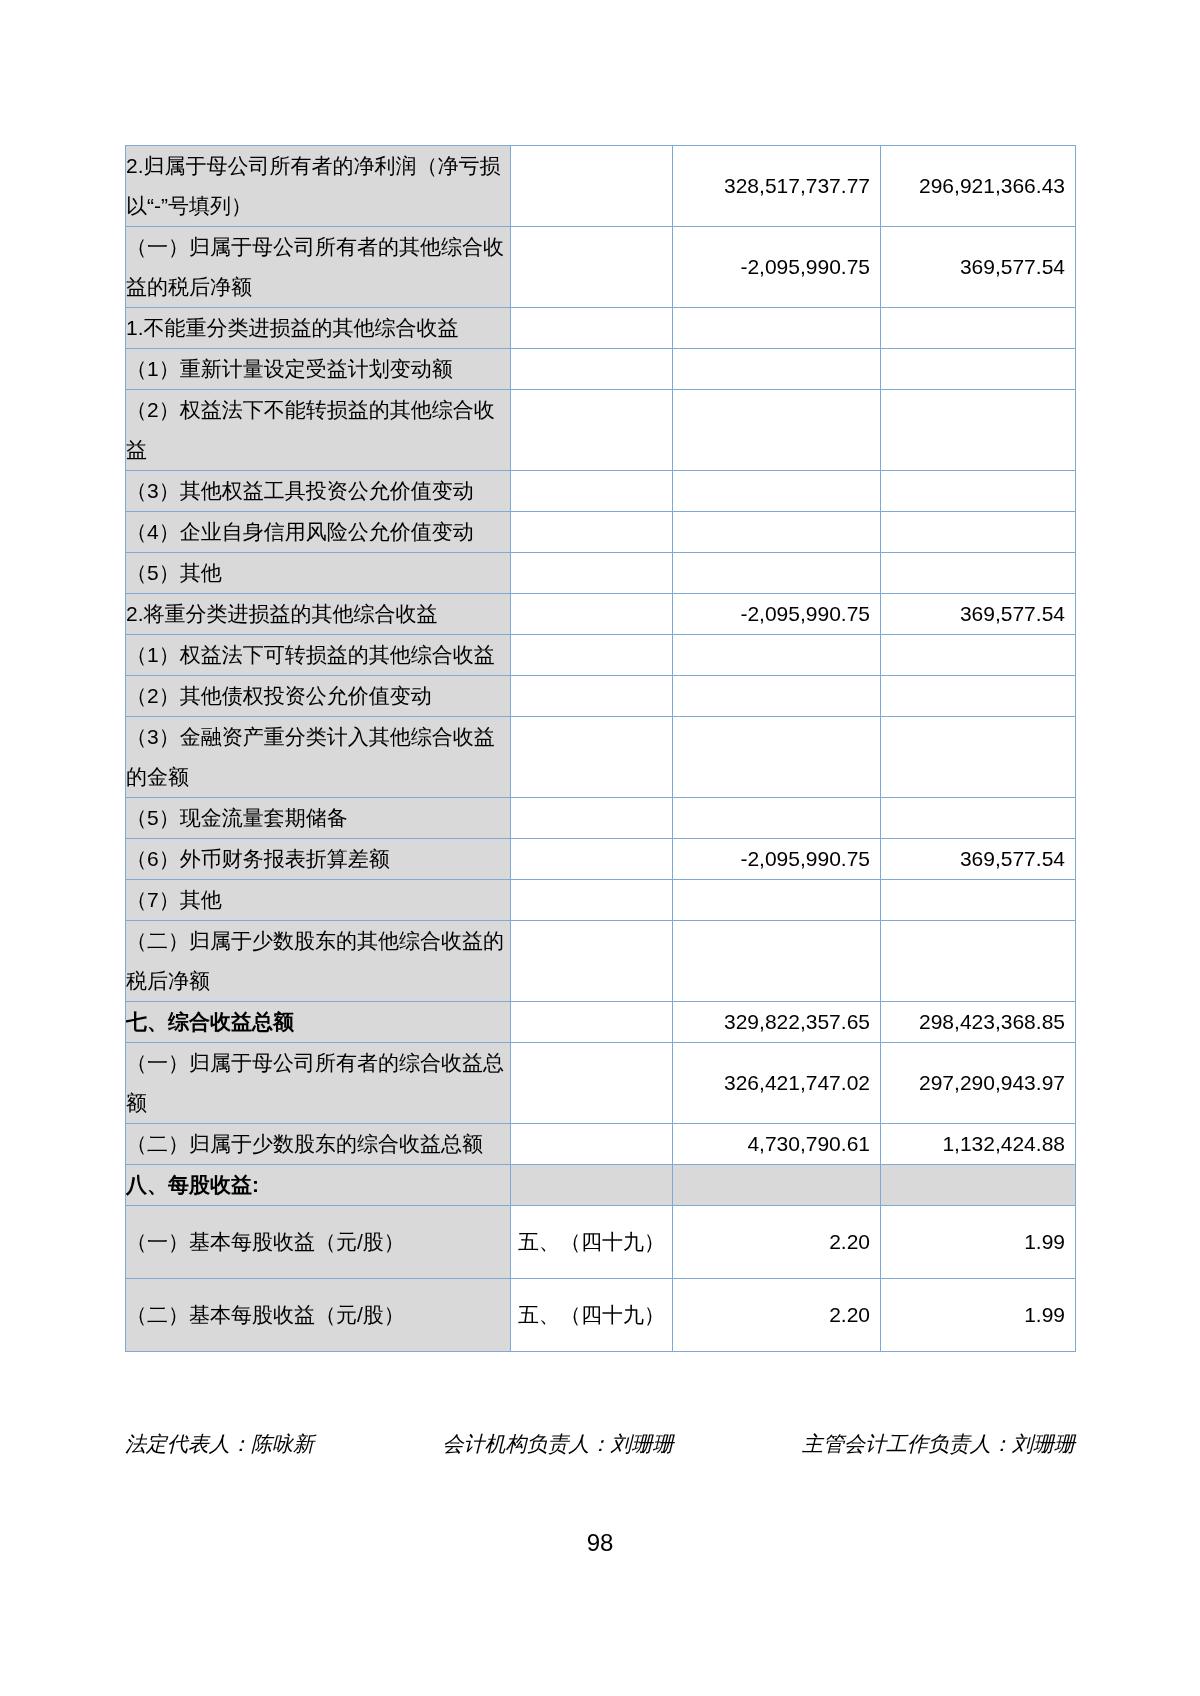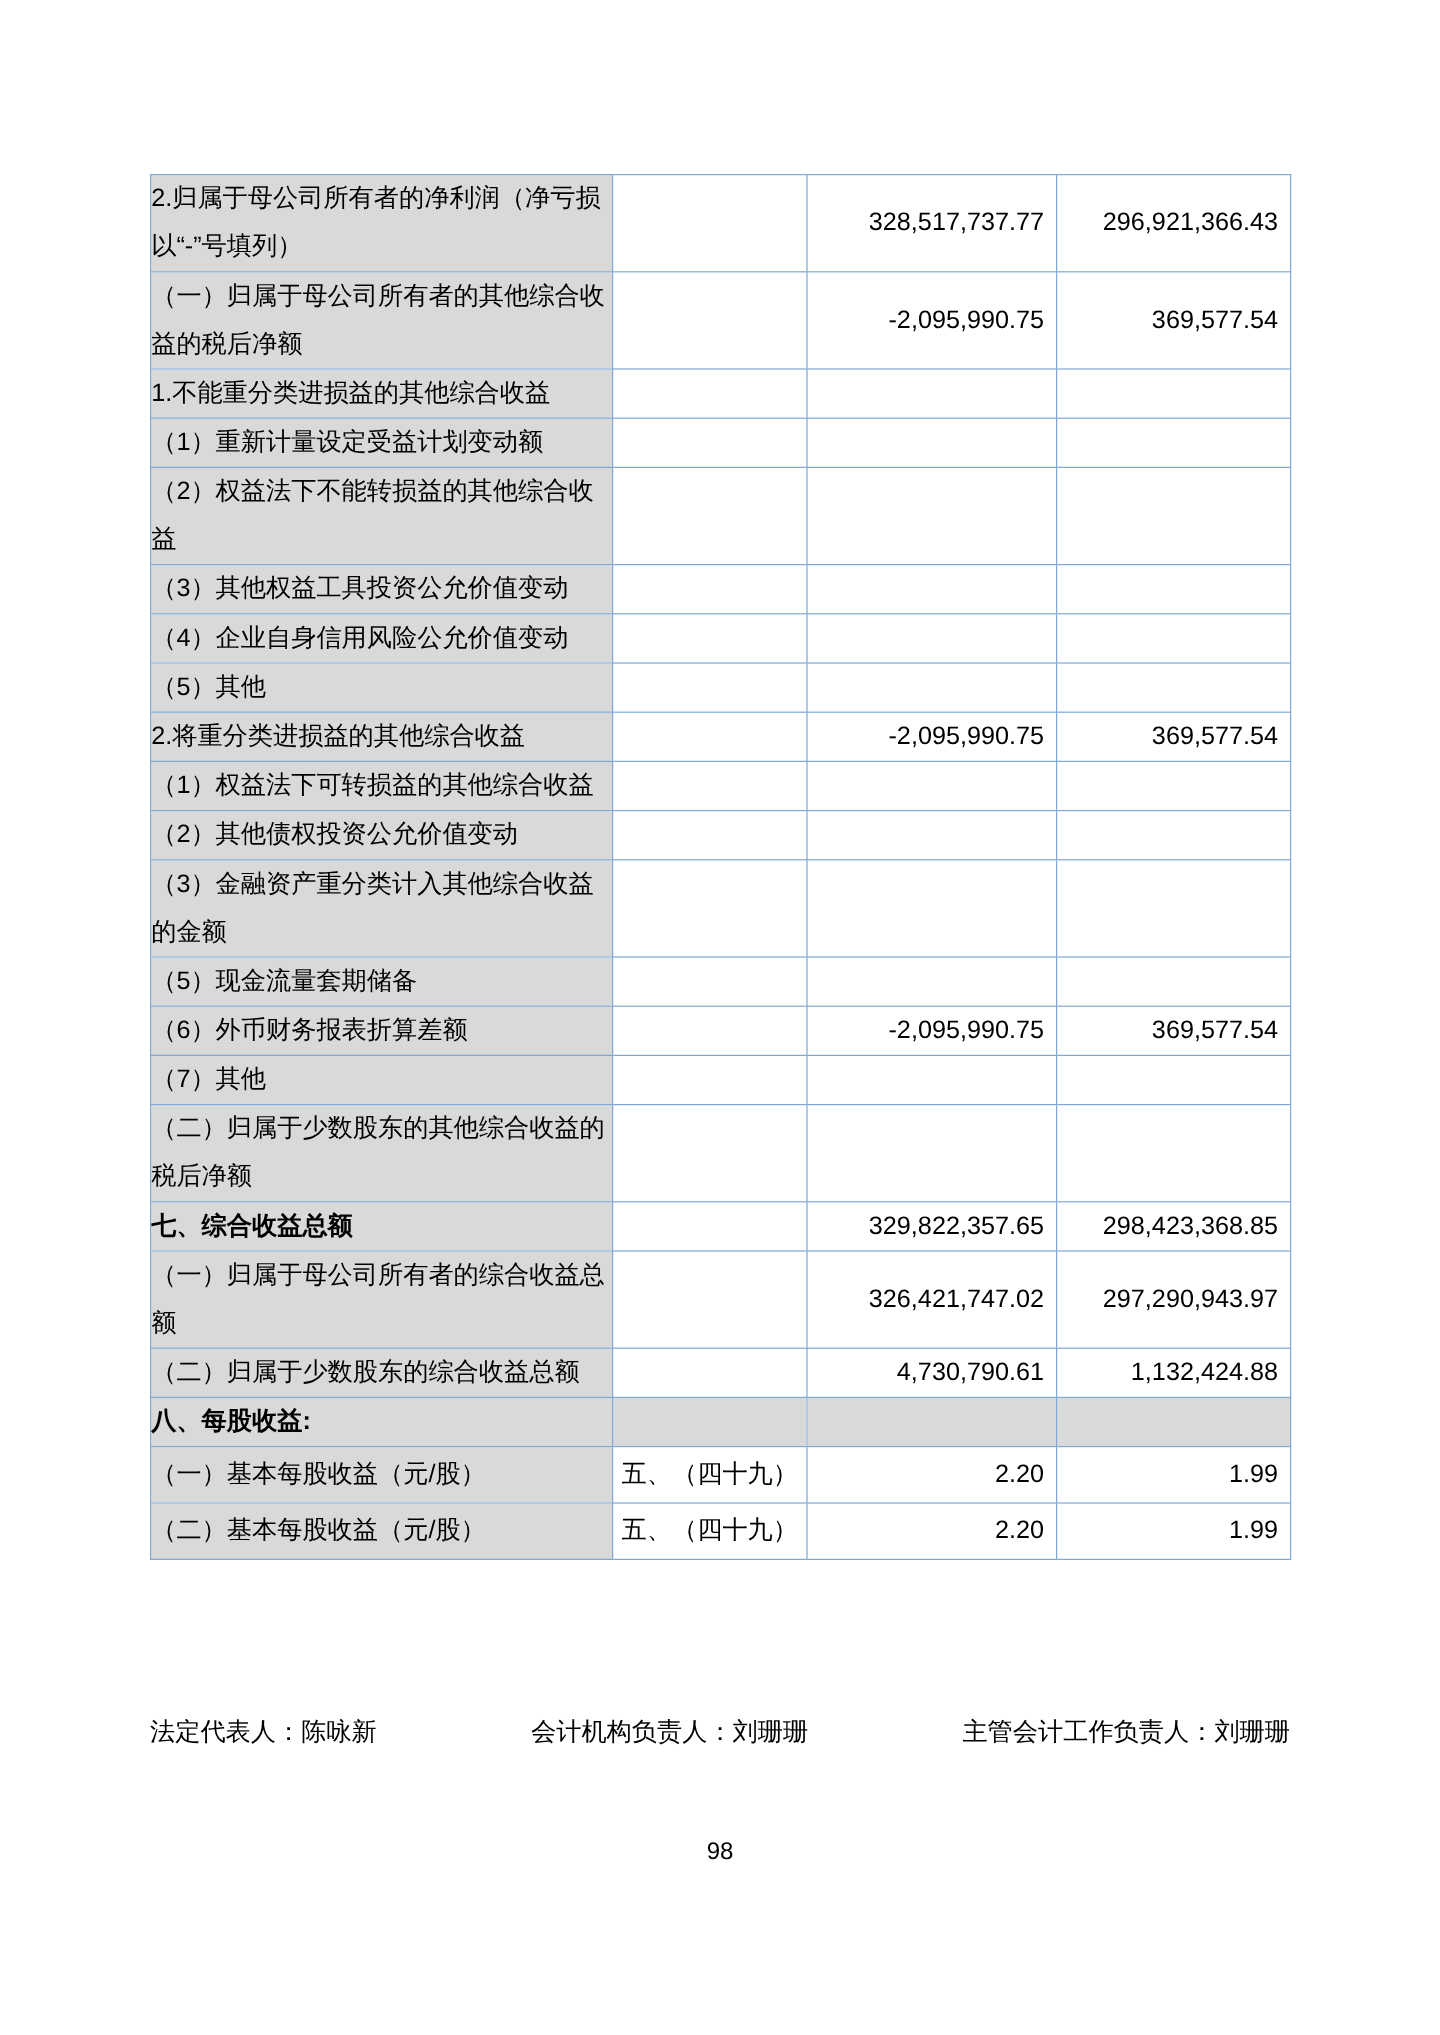--- a/index.html
+++ b/index.html
@@ -11,31 +11,31 @@
     width:1200px;height:1696px;background:#ffffff;position:relative;
     font-family:"Liberation Sans","DejaVu Sans",sans-serif;color:#000;
   }
   .table-wrap{position:absolute;left:125px;top:145px;width:950px;}
   table{border-collapse:collapse;table-layout:fixed;width:950px;}
   td{
     border:1px solid var(--border-color);
     font-size:21px;line-height:40px;vertical-align:middle;overflow:hidden;
   }
   .c-label{background:var(--label-bg);padding:0 0;word-break:break-all;text-align:left;}
-  .c-note{text-align:center;padding:3px 4px;background:#fff;}
+  .c-note{text-align:center;padding:16px 4px;background:#fff;}
   .c-cur,.c-prev{text-align:right;padding:0 10px;background:#fff;}
   .bold-row .c-label{font-weight:bold;}
   .grey-row td{background:var(--label-bg);}
   .footer{
     position:absolute;left:125px;top:1424px;width:950px;
-    display:flex;justify-content:space-between;font-size:21px;line-height:40px;
+    display:flex;justify-content:space-between;font-size:21px;line-height:40px;font-style:italic;
   }
   .pageno{
     position:absolute;left:0;top:1528px;width:1200px;
-    text-align:center;font-size:20px;line-height:30px;
+    text-align:center;font-size:24px;line-height:30px;
   }
 </style>
 </head>
 <body>
 
 <div class="table-wrap">
   <table>
     <colgroup>
       <col style="width:385px">
       <col style="width:162px">

